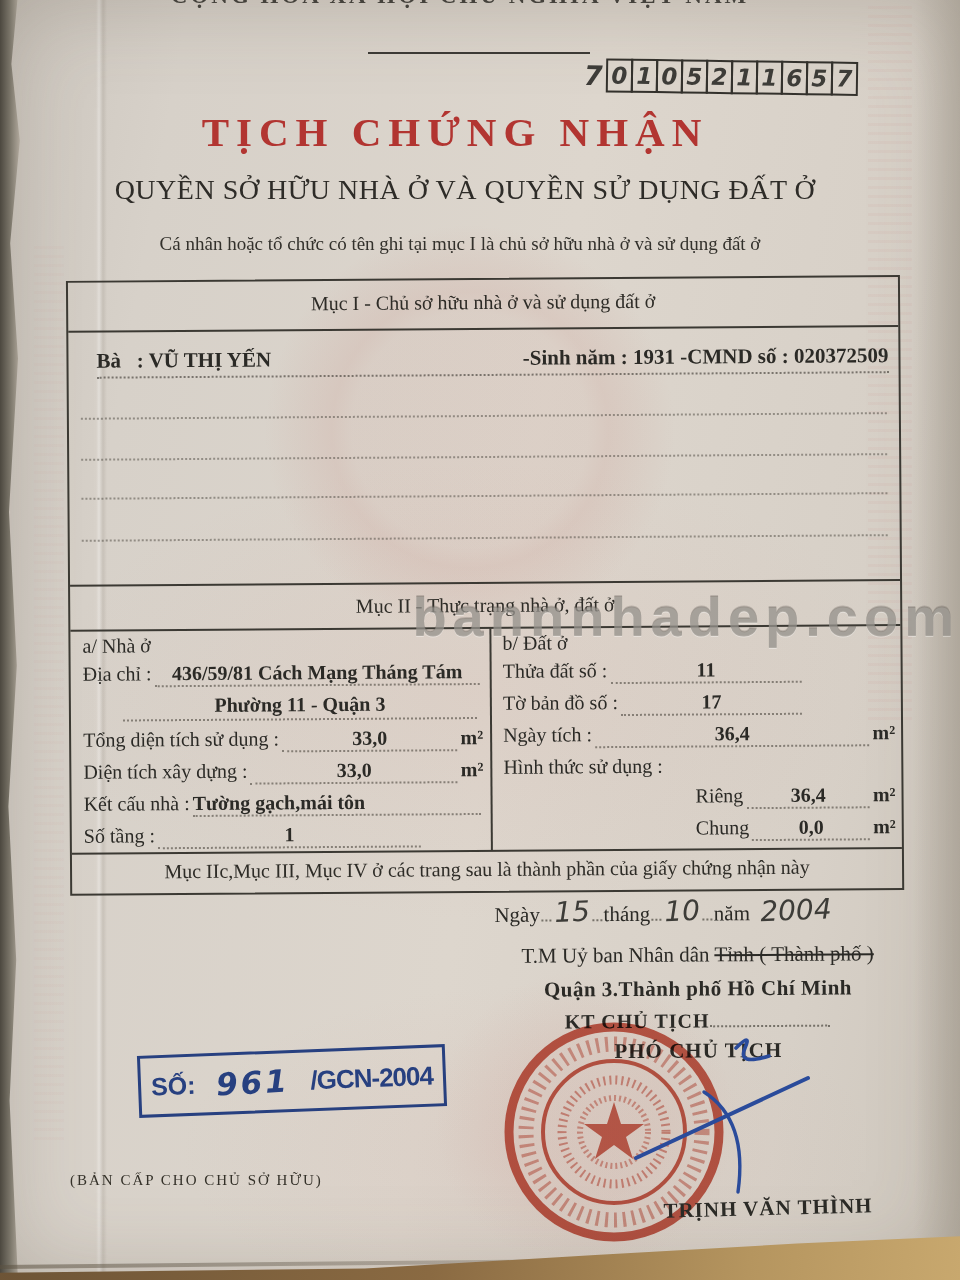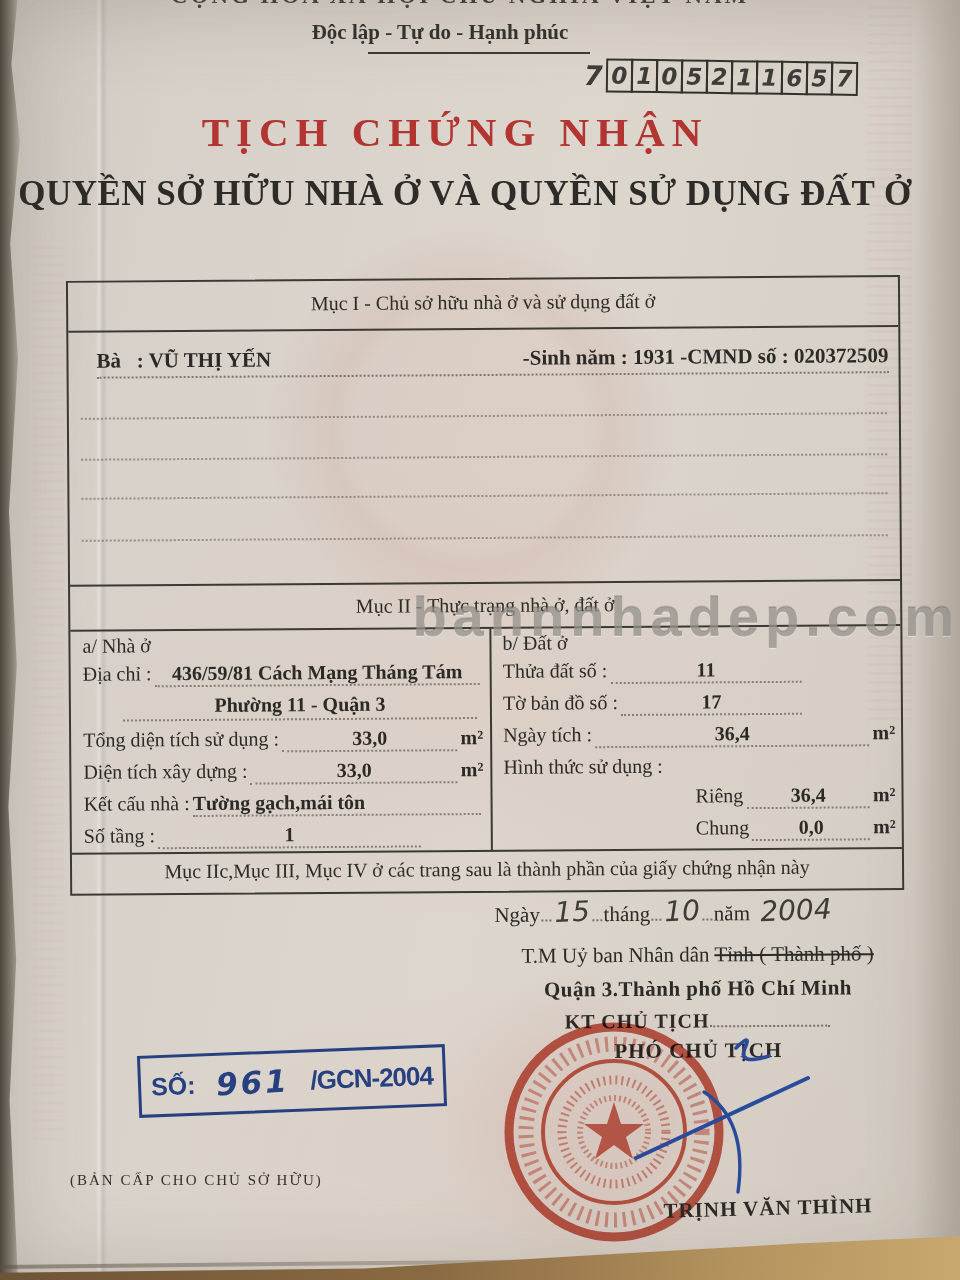--- a/index.html
+++ b/index.html
@@ -47,21 +47,21 @@
   .serial{ position:absolute; top:60px; left:584px; display:flex; align-items:center; z-index:3;
     transform:rotate(.8deg); }
   .hand{ font-family:"DejaVu Sans",sans-serif; font-style:italic; color:#3d3c38; }
   .serial .prefix{ font-size:27px; margin-right:5px; font-weight:bold; }
   .serial .box{ width:27px; height:34px; border:2px solid #33312c; margin-left:-2px;
     display:flex; align-items:center; justify-content:center; font-size:23px; font-weight:bold; }
 
   .title{ position:absolute; top:108px; left:0; right:50px; text-align:center; z-index:3;
     font-weight:bold; font-size:41px; letter-spacing:7px; color:#b23531; }
   .subtitle{ position:absolute; top:174px; left:0; right:30px; text-align:center; z-index:3;
-    font-weight:700; font-size:35px; letter-spacing:.5px; color:#2e2c28; }
+    font-weight:400; font-size:28px; letter-spacing:.5px; color:#2e2c28; }
   .note{ position:absolute; top:233px; left:0; right:40px; text-align:center; z-index:3;
     font-size:19px; color:#33312c; }
 
   
   .tilt{ position:absolute; inset:0; transform:rotate(-.4deg); transform-origin:50% 45%; z-index:3; }
   .tbl{ position:absolute; left:68px; top:278px; width:834px; height:615px; border:2.5px solid #3b3933; }
   .hline{ position:absolute; left:0; right:0; border-top:2px solid #3b3933; }
   .vline{ position:absolute; left:419px; top:347px; width:0; height:223px; border-left:2px solid #3b3933; }
   .muc-header{ position:absolute; left:0; right:0; text-align:center; font-size:20px; color:#2e2c27; }
 
@@ -124,39 +124,39 @@
 <body>
 
 <div class="photo">
 
   <div class="edge-left"></div>
   <div class="edge-right-shade"></div>
   <div class="guilloche-strip gs-right"></div>
   <div class="guilloche-strip gs-left"></div>
 
   <div class="country">CỘNG HÒA XÃ HỘI CHỦ NGHĨA VIỆT NAM</div>
-  <div class="motto">Độc lập - Tự do - Hạnh phúc</div>
   <div class="motto-underline"></div>
 
   <div class="serial">
     <span class="prefix hand">7</span>
     <span class="box hand">0</span>
     <span class="box hand">1</span>
     <span class="box hand">0</span>
     <span class="box hand">5</span>
     <span class="box hand">2</span>
     <span class="box hand">1</span>
     <span class="box hand">1</span>
     <span class="box hand">6</span>
     <span class="box hand">5</span>
     <span class="box hand">7</span>
   </div>
 
   <div class="title">TỊCH CHỨNG NHẬN</div>
   <div class="subtitle">QUYỀN SỞ HỮU NHÀ Ở VÀ QUYỀN SỬ DỤNG ĐẤT Ở</div>
+  <div class="note">Cá nhân hoặc tổ chức có tên ghi tại mục I là chủ sở hữu nhà ở và sử dụng đất ở</div>
 
   <div class="tilt">
 
     <div class="tbl">
       <div class="hline" style="top:48px"></div>
       <div class="hline" style="top:302px"></div>
       <div class="hline" style="top:347px"></div>
       <div class="hline" style="top:570px"></div>
       <div class="vline"></div>
 

